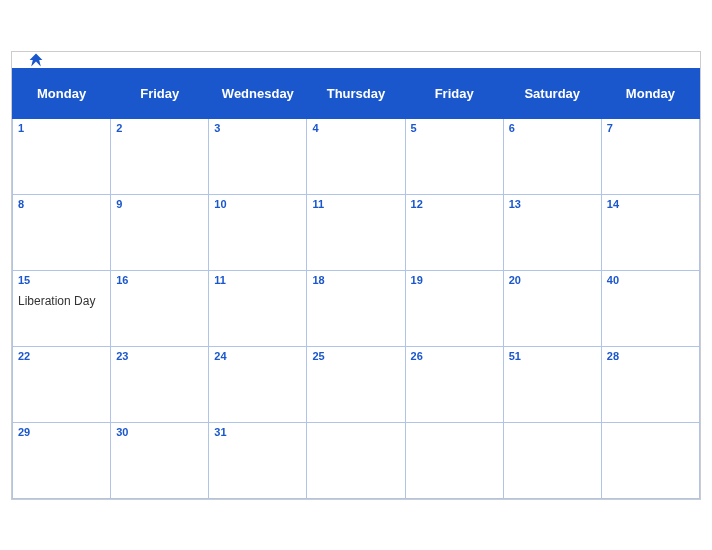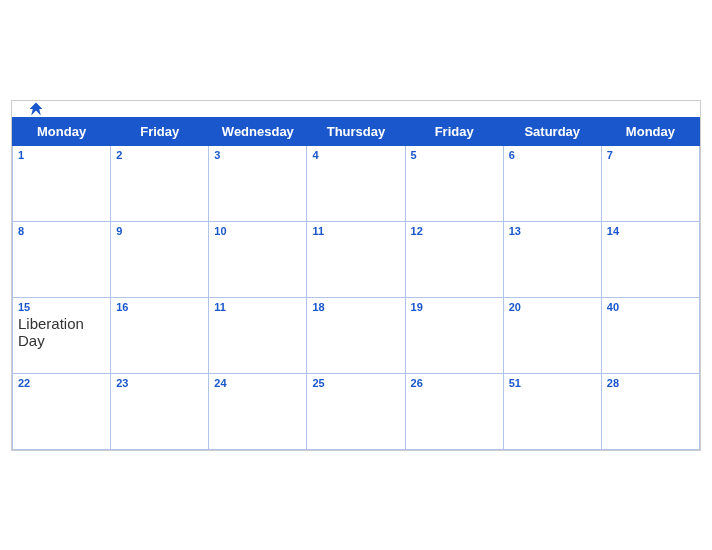--- a/index.html
+++ b/index.html
@@ -69,40 +69,40 @@
     .calendar-grid {
       width: 100%;
       border-collapse: collapse;
     }
     .calendar-grid th {
       background-color: #1a56cc;
       color: #fff;
       font-size: 13px;
       font-weight: bold;
       text-align: center;
-      padding: 6px 4px;
+      padding: 17px 4px;
       border: 1px solid #1a56cc;
     }
     .calendar-grid td {
       border: 1px solid #b0c4e8;
       vertical-align: top;
       width: calc(100% / 7);
       height: 76px;
       padding: 3px 5px;
       background: #fff;
     }
     .day-number {
       font-size: 11px;
       font-weight: bold;
       color: #1a56cc;
     }
     .holiday-label {
-      font-size: 15px;
+      font-size: 12px;
       color: #333;
-      margin-top: 2px;
+      margin-top: 8px;
     }
     .empty-cell {
       background: #fff;
     }
   </style>
 </head>
 <body>
 
 <div class="calendar-wrapper">
   <div class="calendar-header">
@@ -218,15 +218,30 @@
           <td>
             <div class="day-number">26</div>
           </td>
           <td>
             <div class="day-number">51</div>
           </td>
           <td>
             <div class="day-number">28</div>
           </td>
         </tr>
+        <tr>
+          <td>
+            <div class="day-number">29</div>
+          </td>
+          <td>
+            <div class="day-number">30</div>
+          </td>
+          <td>
+            <div class="day-number">31</div>
+          </td>
+          <td class="empty-cell"></td>
+          <td class="empty-cell"></td>
+          <td class="empty-cell"></td>
+          <td class="empty-cell"></td>
+        </tr>
       </tbody>
   </table>
 </div>
 
 </body></html>

